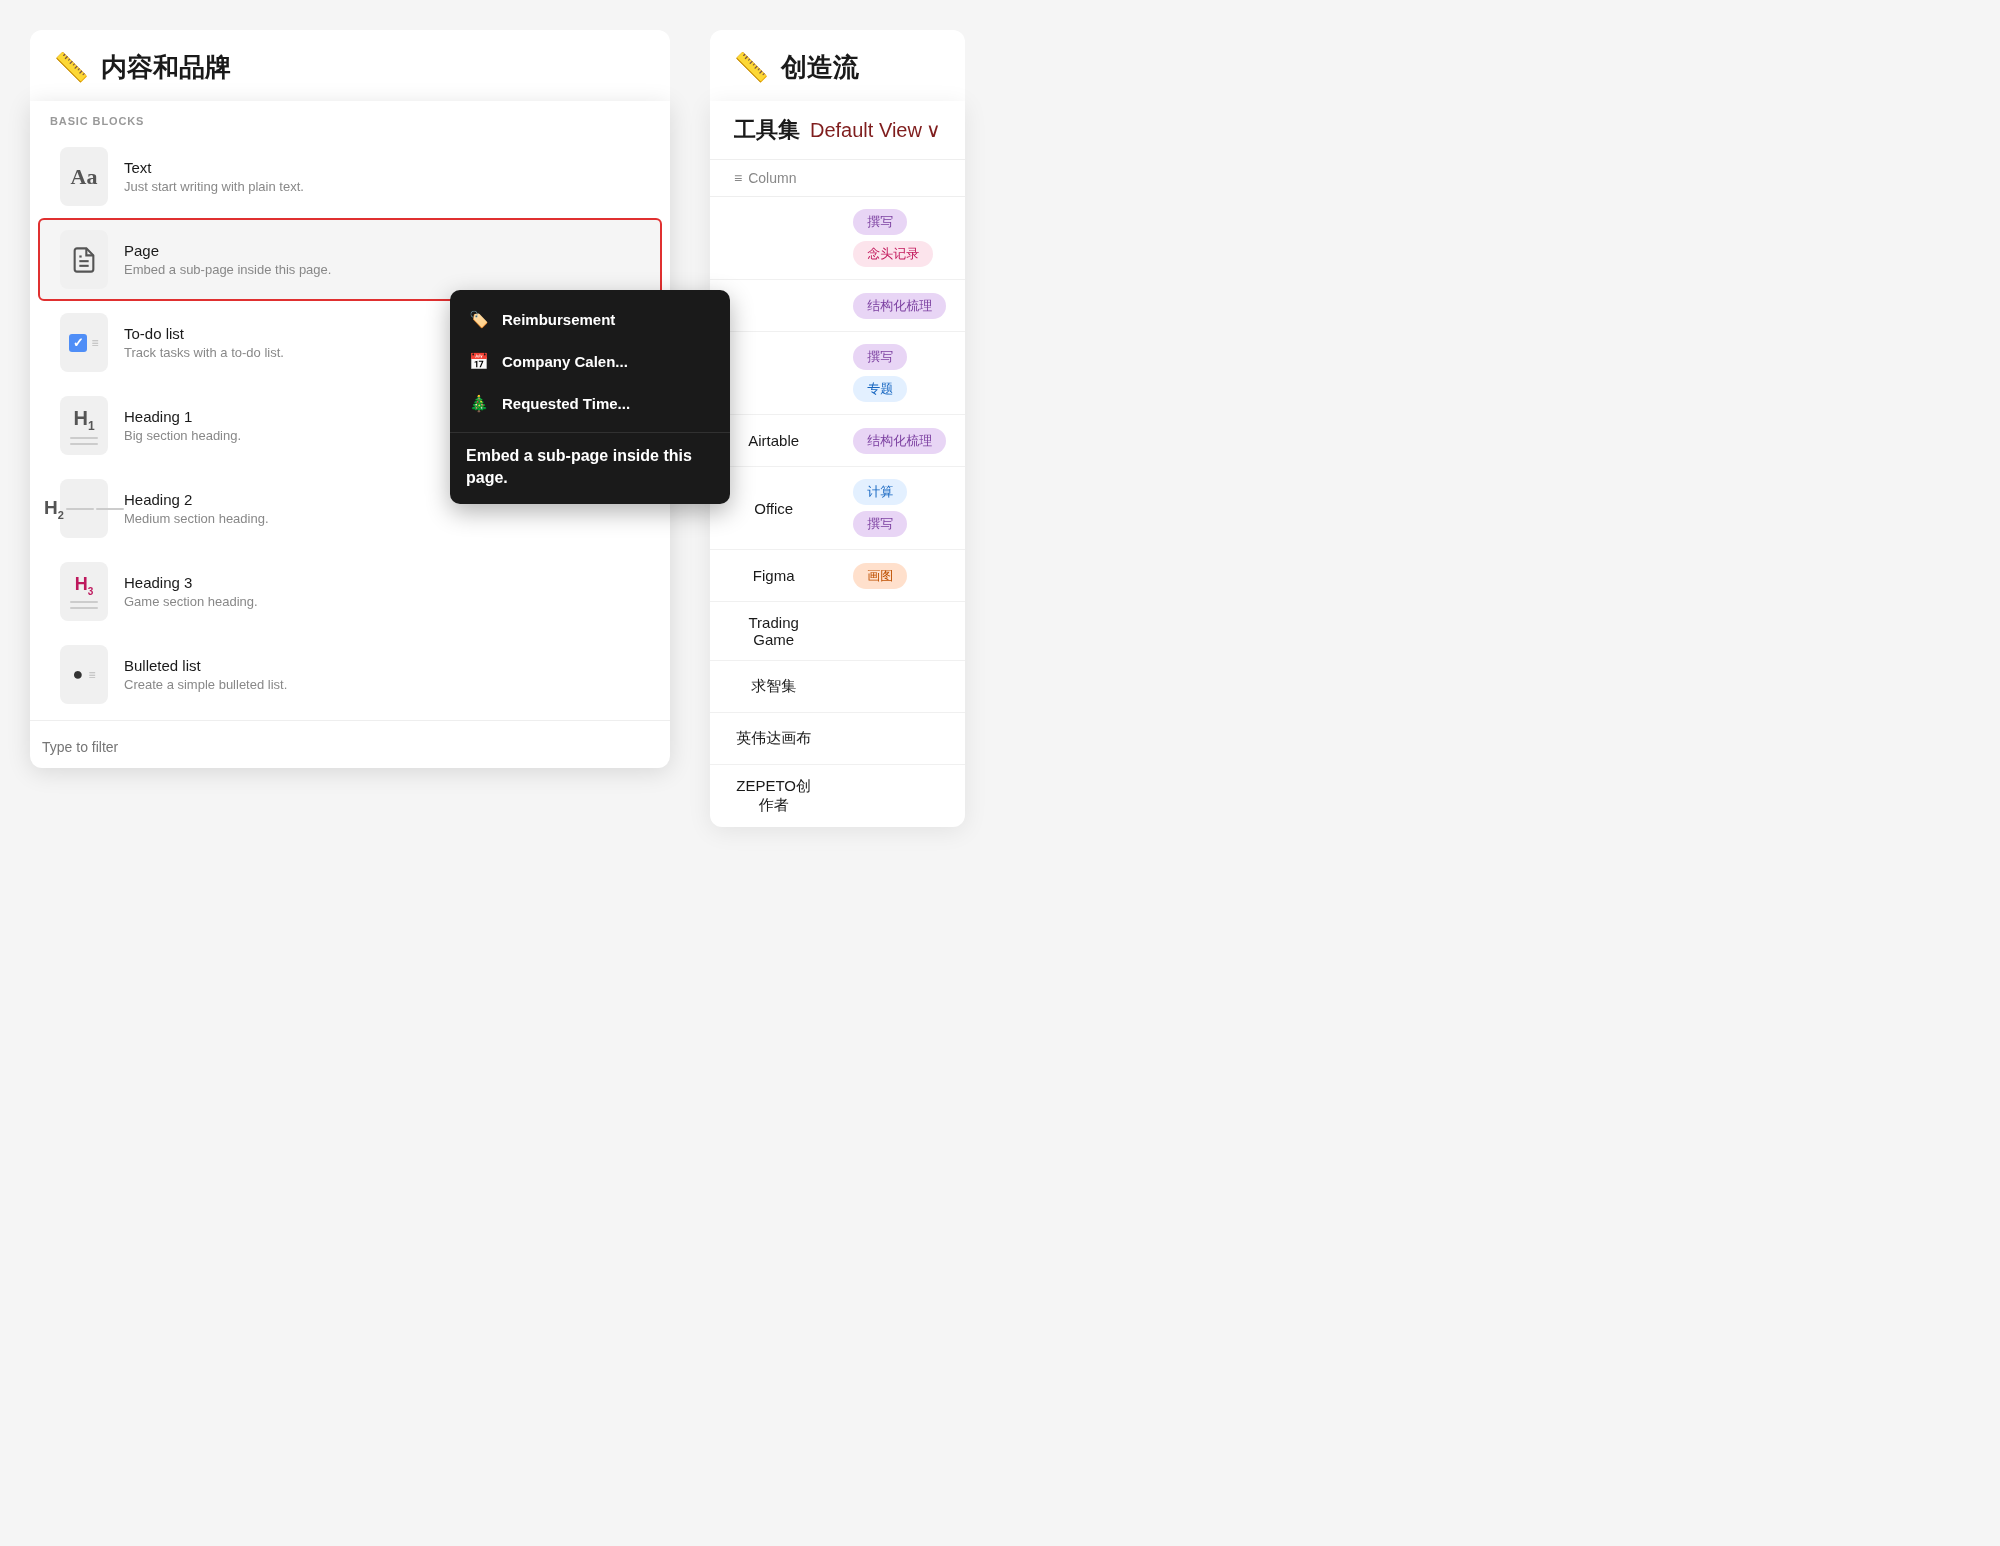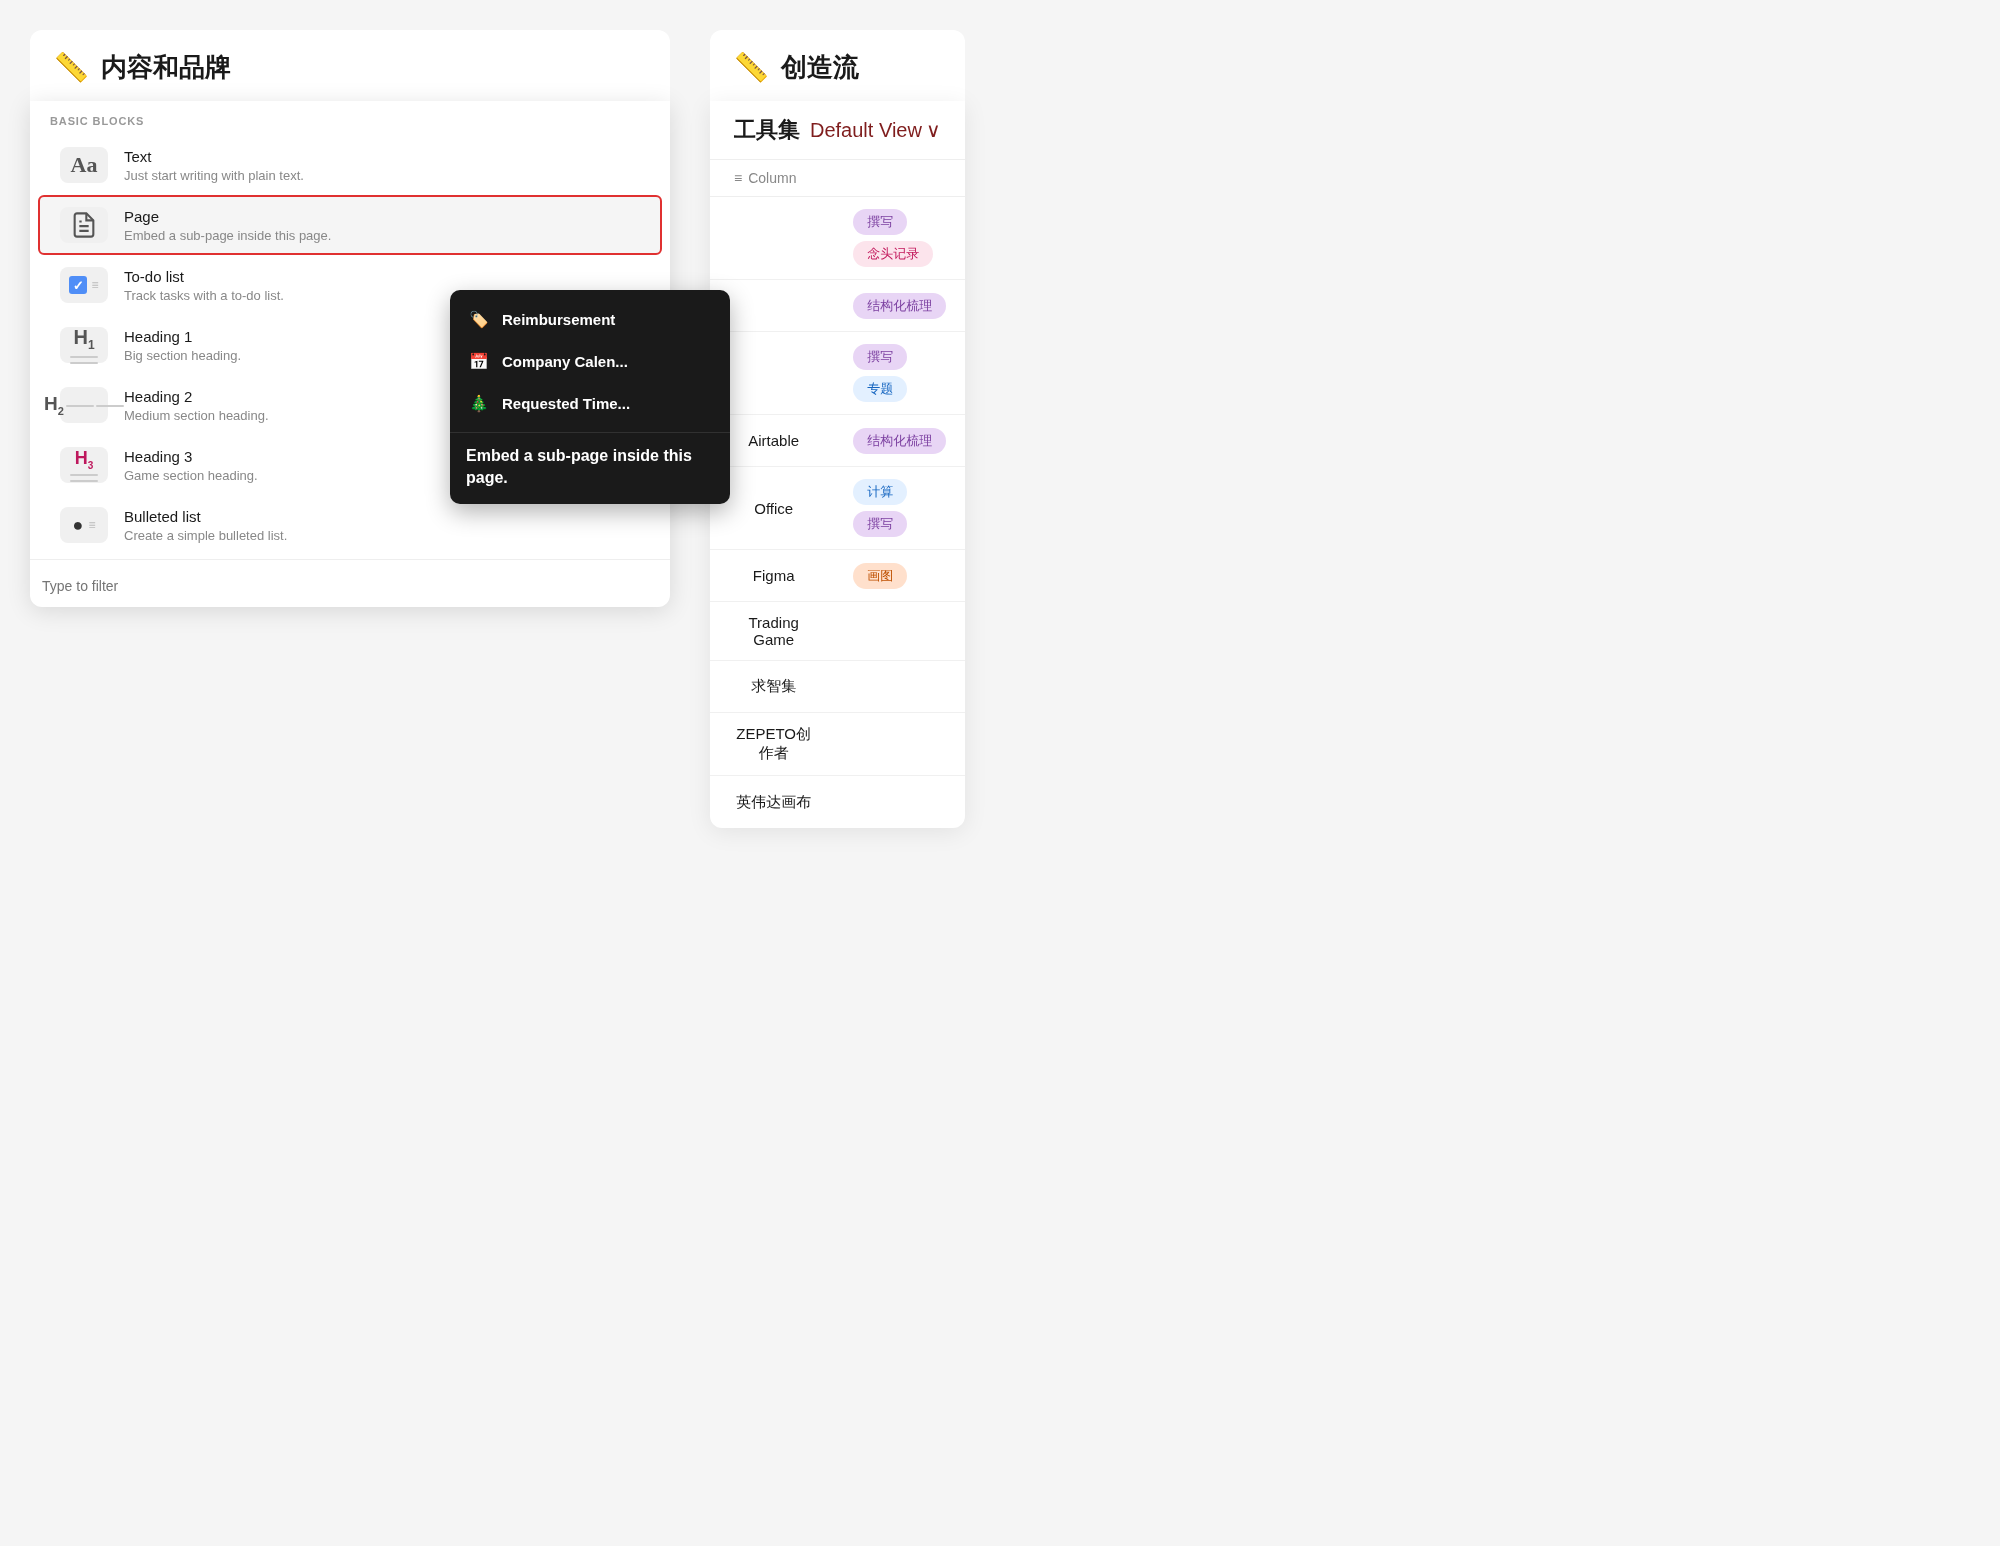--- a/index.html
+++ b/index.html
@@ -69,21 +69,21 @@
       margin: 0 8px;
     }
 
     .block-item.selected {
       border: 2px solid #e03030;
       background: #f5f5f5;
     }
 
     .block-icon {
       width: 48px;
-      height: 36px;
+      height: 59px;
       border-radius: 8px;
       background: #f0f0f0;
       display: flex;
       align-items: center;
       justify-content: center;
       font-size: 22px;
       font-weight: 700;
       color: #555;
       flex-shrink: 0;
     }
@@ -467,24 +467,24 @@
   </div>
           <div class="table-row">
     <div class="cell-name">Trading Game</div>
     <div class="cell-tags"></div>
   </div>
           <div class="table-row">
     <div class="cell-name">求智集</div>
     <div class="cell-tags"></div>
   </div>
           <div class="table-row">
+    <div class="cell-name">英伟达画布</div>
+    <div class="cell-tags"></div>
+  </div>
+          <div class="table-row">
     <div class="cell-name">ZEPETO创作者</div>
     <div class="cell-tags"></div>
   </div>
-          <div class="table-row">
-    <div class="cell-name">英伟达画布</div>
-    <div class="cell-tags"></div>
-  </div>
         </div>
     </div>
   </div>
 
 </div>
 
 </body></html>

